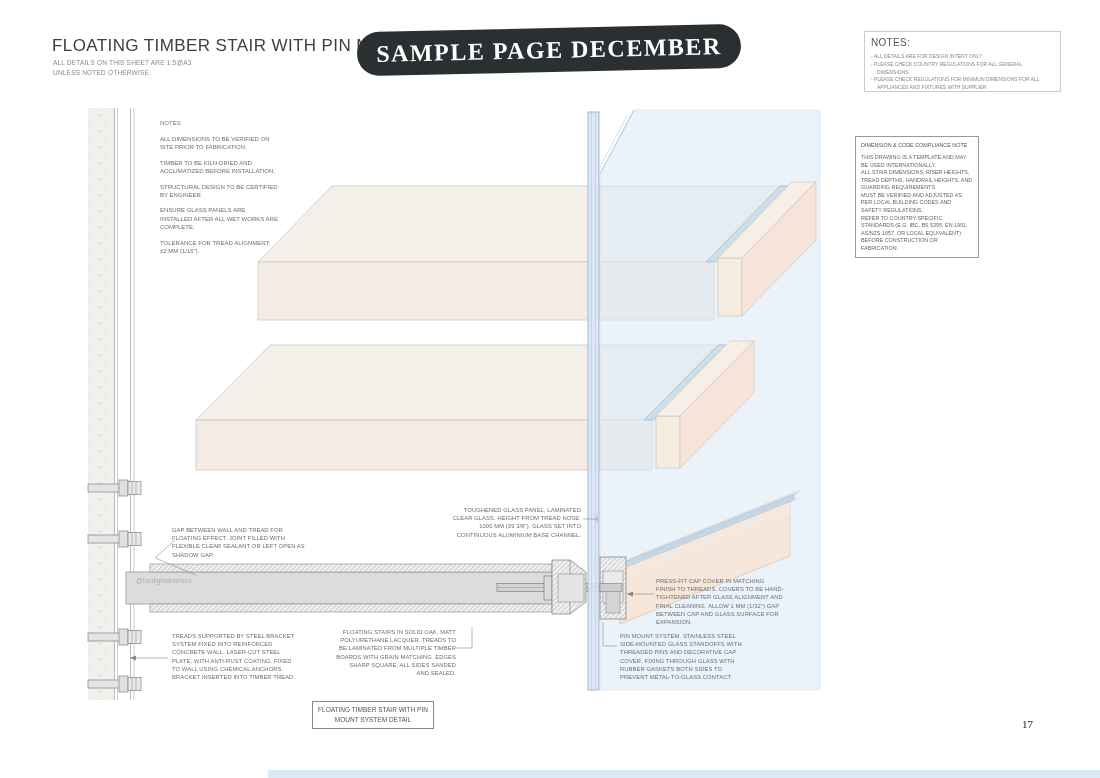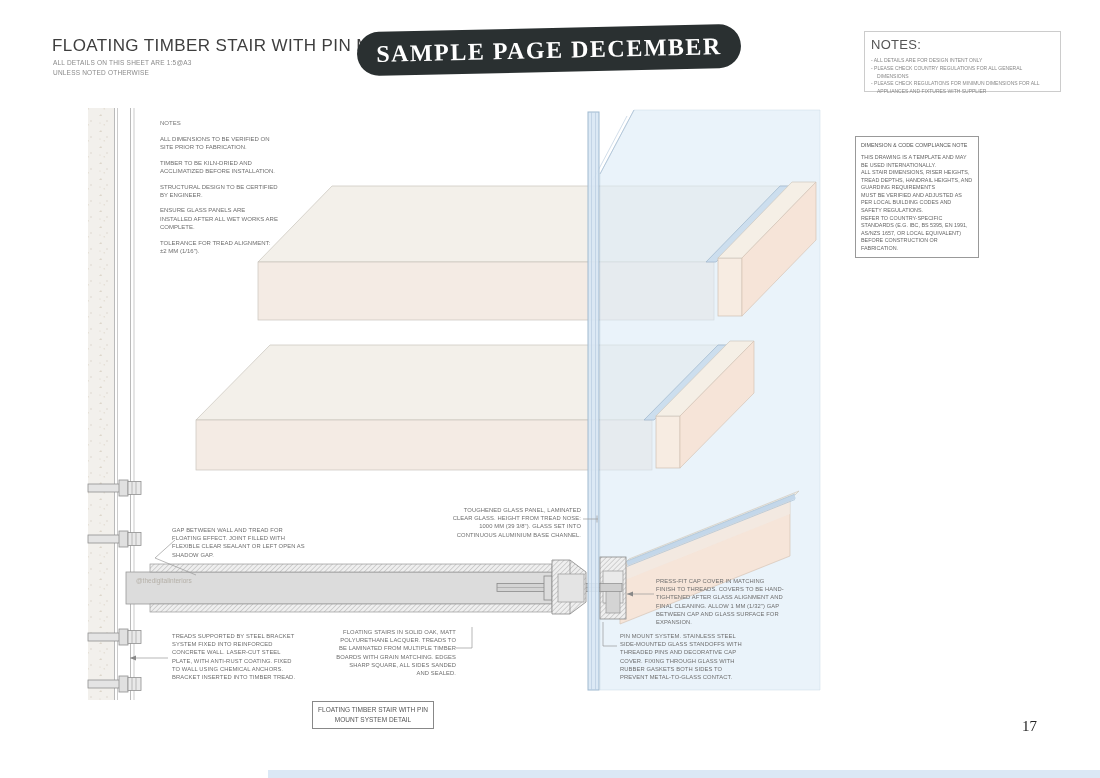--- a/index.html
+++ b/index.html
@@ -11,21 +11,21 @@
          letter-spacing:.4px;color:#3e3e3e;white-space:nowrap;}
   .subtitle{position:absolute;left:53px;top:58px;font-size:6.5px;color:#8a8a8a;
             line-height:1.55;letter-spacing:.2px;}
   .badge{position:absolute;left:357px;top:28px;width:384px;height:44px;border-radius:22px;
          background:#2a3031;transform:rotate(-1.3deg);display:flex;align-items:center;
          justify-content:center;}
   .badge span{font-family:"Liberation Serif","DejaVu Serif",serif;font-weight:700;
               font-size:24px;color:#ffffff;letter-spacing:1.5px;white-space:nowrap;}
   .notes-box{position:absolute;left:864px;top:31px;width:183px;height:49px;
              border:1px solid #cccccc;padding:5px 6px;background:#fff;}
-  .nb-title{font-size:13px;color:#555;letter-spacing:.3px;margin-bottom:5px;}
+  .nb-title{font-size:10px;color:#555;letter-spacing:.3px;margin-bottom:5px;}
   .nb-item{font-size:5px;color:#888;line-height:1.55;padding-left:6px;text-indent:-6px;}
 
   
   .anno{position:absolute;font-size:5.8px;color:#6e6e6e;line-height:1.42;letter-spacing:.1px;}
   .anno.r{text-align:right;}
   .dnotes{position:absolute;left:160px;top:120px;width:118px;}
   .dnotes .dn-title{font-size:6px;color:#777;margin-bottom:9px;}
   .dnotes p{font-size:6px;color:#6e6e6e;line-height:1.4;margin:0 0 7px 0;}
 
   .compliance{position:absolute;left:855px;top:136px;width:112px;border:1px solid #999;
@@ -33,21 +33,21 @@
   .compliance .c-title{font-size:5.4px;color:#555;margin-bottom:6px;}
   .compliance .c-line{font-size:5.4px;color:#666;line-height:1.4;}
 
   .watermark{position:absolute;left:136px;top:577px;font-size:6.5px;color:#b5b0a8;}
 
   .dtitle-box{position:absolute;left:312px;top:701px;width:116px;border:1px solid #888;
               padding:3px 2px;text-align:center;background:#fff;}
   .dtitle-box div{font-size:6.5px;color:#555;line-height:1.55;}
 
   .pagenum{position:absolute;left:1022px;top:718px;font-family:"Liberation Serif","DejaVu Serif",serif;
-           font-size:15px;color:#222;}
+           font-size:11px;color:#222;}
   .bottom-bar{position:absolute;left:268px;top:770px;width:832px;height:8px;background:#dbe8f5;}
 </style>
 </head>
 <body>
 
 <div class="page">
 
   <div class="title">FLOATING TIMBER STAIR WITH PIN MOUNT SYSTEM</div>
   <div class="subtitle">
     <div>ALL DETAILS ON THIS SHEET ARE 1:5@A3</div>

